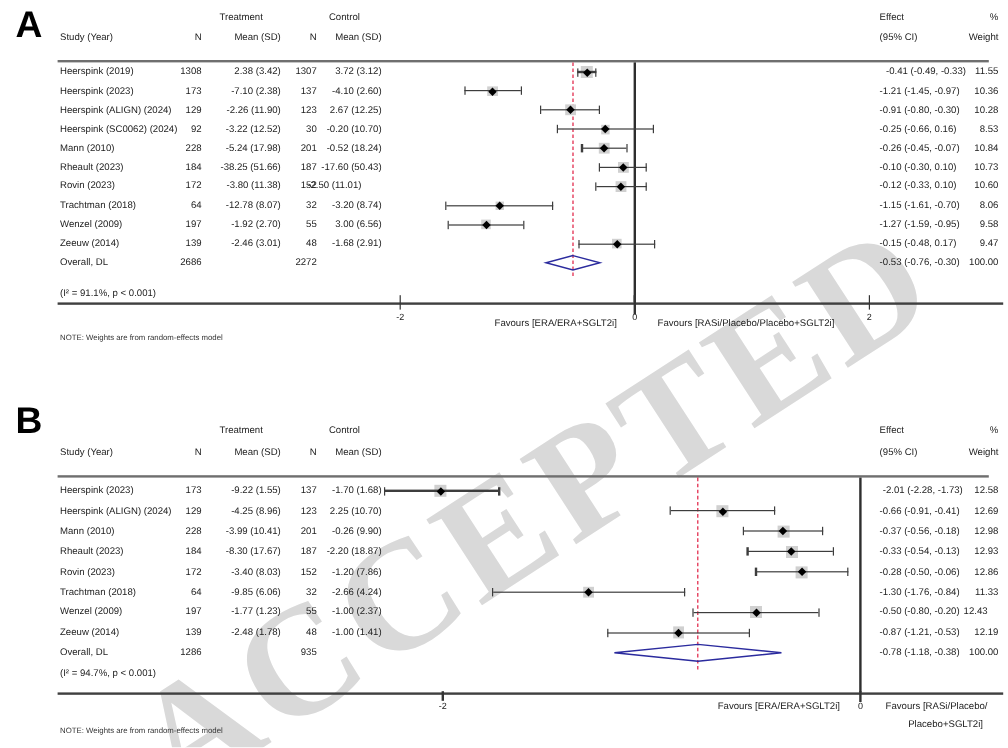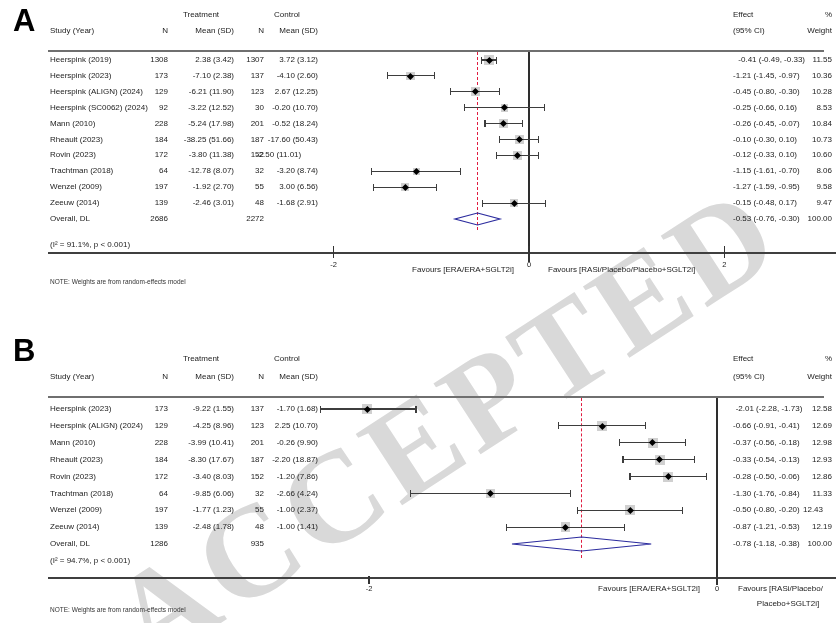--- a/index.html
+++ b/index.html
@@ -68,24 +68,24 @@
         <div class="t" style="left: 794px; width: 38px; top: 70.9px; text-align: right; font-weight: normal;">10.36</div>
         <div class="wbox" style="left: 406.434px; top: 71.551px; width: 8.698px; height: 8.698px; background: rgb(208, 208, 208);"></div>
         <div class="ci" style="left: 387.335px; width: 46.896px; top: 75.3px; background: rgb(61, 61, 61);"></div>
         <div class="cap" style="left: 386.735px; top: 72.4px; background: rgb(61, 61, 61);"></div>
         <div class="cap" style="left: 433.631px; top: 72.4px; background: rgb(61, 61, 61);"></div>
         <div class="pt" style="left: 408.383px; top: 73.5px; width: 4.8px; height: 4.8px; background: rgb(0, 0, 0);"></div>
       </div>
       <div class="">
         <div class="t" style="left: 50px; width: 122px; top: 86.8px; text-align: left; font-weight: normal;">Heerspink (ALIGN) (2024)</div>
         <div class="t" style="left: 128px; width: 40px; top: 86.8px; text-align: right; font-weight: normal;">129</div>
-        <div class="t" style="left: 168px; width: 66px; top: 86.8px; text-align: right; font-weight: normal;">-6.21 (11.90)</div>
+        <div class="t" style="left: 168px; width: 66px; top: 86.8px; text-align: right; font-weight: normal;">-2.26 (11.90)</div>
         <div class="t" style="left: 234px; width: 30px; top: 86.8px; text-align: right; font-weight: normal;">123</div>
         <div class="t" style="left: 256px; width: 62px; top: 86.8px; text-align: right; font-weight: normal;">2.67 (12.25)</div>
-        <div class="t" style="left: 733px; width: 72px; top: 86.8px; text-align: left; font-weight: normal;">-0.45 (-0.80, -0.30)</div>
+        <div class="t" style="left: 733px; width: 72px; top: 86.8px; text-align: left; font-weight: normal;">-0.91 (-0.80, -0.30)</div>
         <div class="t" style="left: 794px; width: 38px; top: 86.8px; text-align: right; font-weight: normal;">10.28</div>
         <div class="wbox" style="left: 470.938px; top: 87.473px; width: 8.654px; height: 8.654px; background: rgb(208, 208, 208);"></div>
         <div class="ci" style="left: 450.84px; width: 48.85px; top: 91.2px; background: rgb(61, 61, 61);"></div>
         <div class="cap" style="left: 450.24px; top: 88.3px; background: rgb(61, 61, 61);"></div>
         <div class="cap" style="left: 499.09px; top: 88.3px; background: rgb(61, 61, 61);"></div>
         <div class="pt" style="left: 472.865px; top: 89.4px; width: 4.8px; height: 4.8px; background: rgb(0, 0, 0);"></div>
       </div>
       <div class="">
         <div class="t" style="left: 50px; width: 122px; top: 102.7px; text-align: left; font-weight: normal;">Heerspink (SC0062) (2024)</div>
         <div class="t" style="left: 128px; width: 40px; top: 102.7px; text-align: right; font-weight: normal;">92</div>

